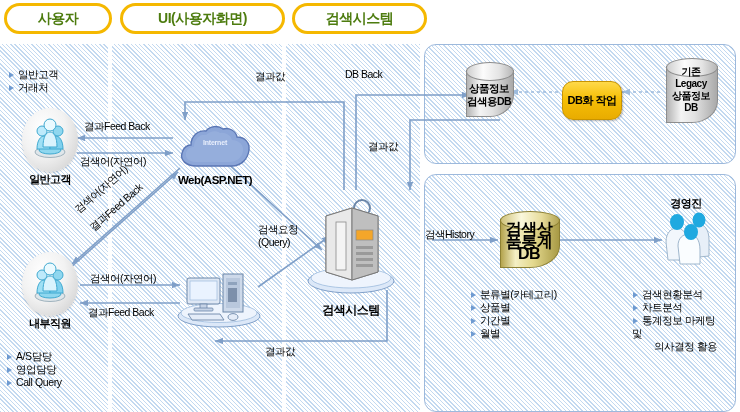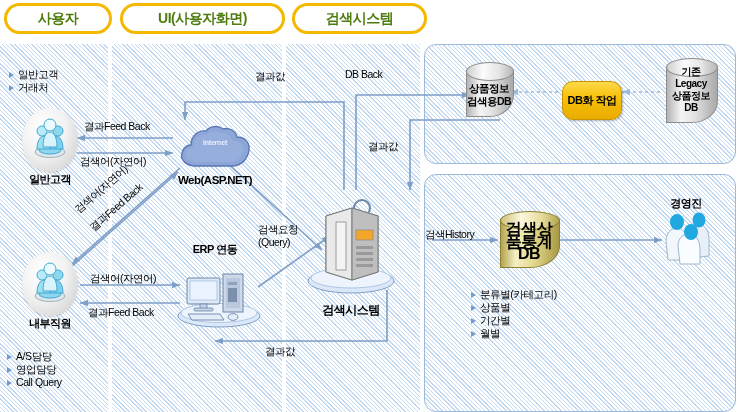--- a/index.html
+++ b/index.html
@@ -247,21 +247,20 @@
                C72,37 65,44 56,44 Z" fill="#8ca6d8" stroke="#5a76b4" stroke-width="1.4"></path>
       <path d="M20,40 C13,40 9,36 10,31 C11,27 14,25 18,25
                C18,17 24,12 30,13 C34,9 40,8 44,11
                C49,10 55,13 56,18 C63,18 68,23 67,29
                C66,36 60,40 54,40 Z" fill="#9db4e0" opacity="0.55"></path>
     </svg>
     <div class="cloudtext">Internet</div>
   </div>
   <div class="cloudlabel" style="left:150px;top:174px;">Web(ASP.NET)</div>
 
-  <div class="cap" style="left:155px;top:242px;width:120px;">ERP 연동</div>
   <svg style="position:absolute;left:176px;top:262px;" width="86" height="66" viewBox="0 0 86 66">
     <ellipse cx="43" cy="54" rx="41" ry="11" fill="#dce8f8" stroke="#7f9fc8" stroke-width="1"></ellipse>
     <ellipse cx="43" cy="51" rx="38" ry="9.5" fill="#eef4fd" stroke="#9dbbdd" stroke-width="0.8"></ellipse>
 
     <rect x="47" y="12" width="20" height="38" fill="#cdd9ea" stroke="#6b86a8" stroke-width="1"></rect>
     <rect x="50" y="16" width="14" height="30" fill="#b9c8dd"></rect>
     <rect x="52" y="20" width="9" height="3" fill="#8fa3bd"></rect>
     <rect x="52" y="26" width="9" height="14" fill="#7d90ab"></rect>
 
     <rect x="11" y="16" width="33" height="26" rx="2" fill="#dfe8f5" stroke="#6b86a8" stroke-width="1"></rect>
@@ -335,20 +334,27 @@
     <ellipse cx="31" cy="20" rx="7" ry="8" fill="#1fa9e0"></ellipse>
   </svg>
 
   <div class="blist" style="left:470px;top:288px;">
     <div class="bi">분류별(카테고리)</div>
     <div class="bi">상품별</div>
     <div class="bi">기간별</div>
     <div class="bi">월별</div>
   </div>
 
+  <div class="blist" style="left:632px;top:288px;">
+    <div class="bi">검색현황분석</div>
+    <div class="bi">차트분석</div>
+    <div class="bi">통계정보 마케팅</div>
+    <div class="bi noarrow" style="margin-left:-10px;">및</div>
+    <div class="bi noarrow" style="margin-left:12px;">의사결정 활용</div>
+  </div>
 
 
   <div class="alab" style="left:84px;top:120px;">결과Feed Back</div>
   <div class="alab" style="left:80px;top:155px;">검색어(자연어)</div>
 
   <div class="alab rot" style="left:72px;top:206px;transform:rotate(-41deg);">검색어(자연어)</div>
   <div class="alab rot" style="left:87px;top:224px;transform:rotate(-41deg);">결과Feed Back</div>
 
   <div class="alab" style="left:90px;top:272px;">검색어(자연어)</div>
   <div class="alab" style="left:88px;top:306px;">결과Feed Back</div>

